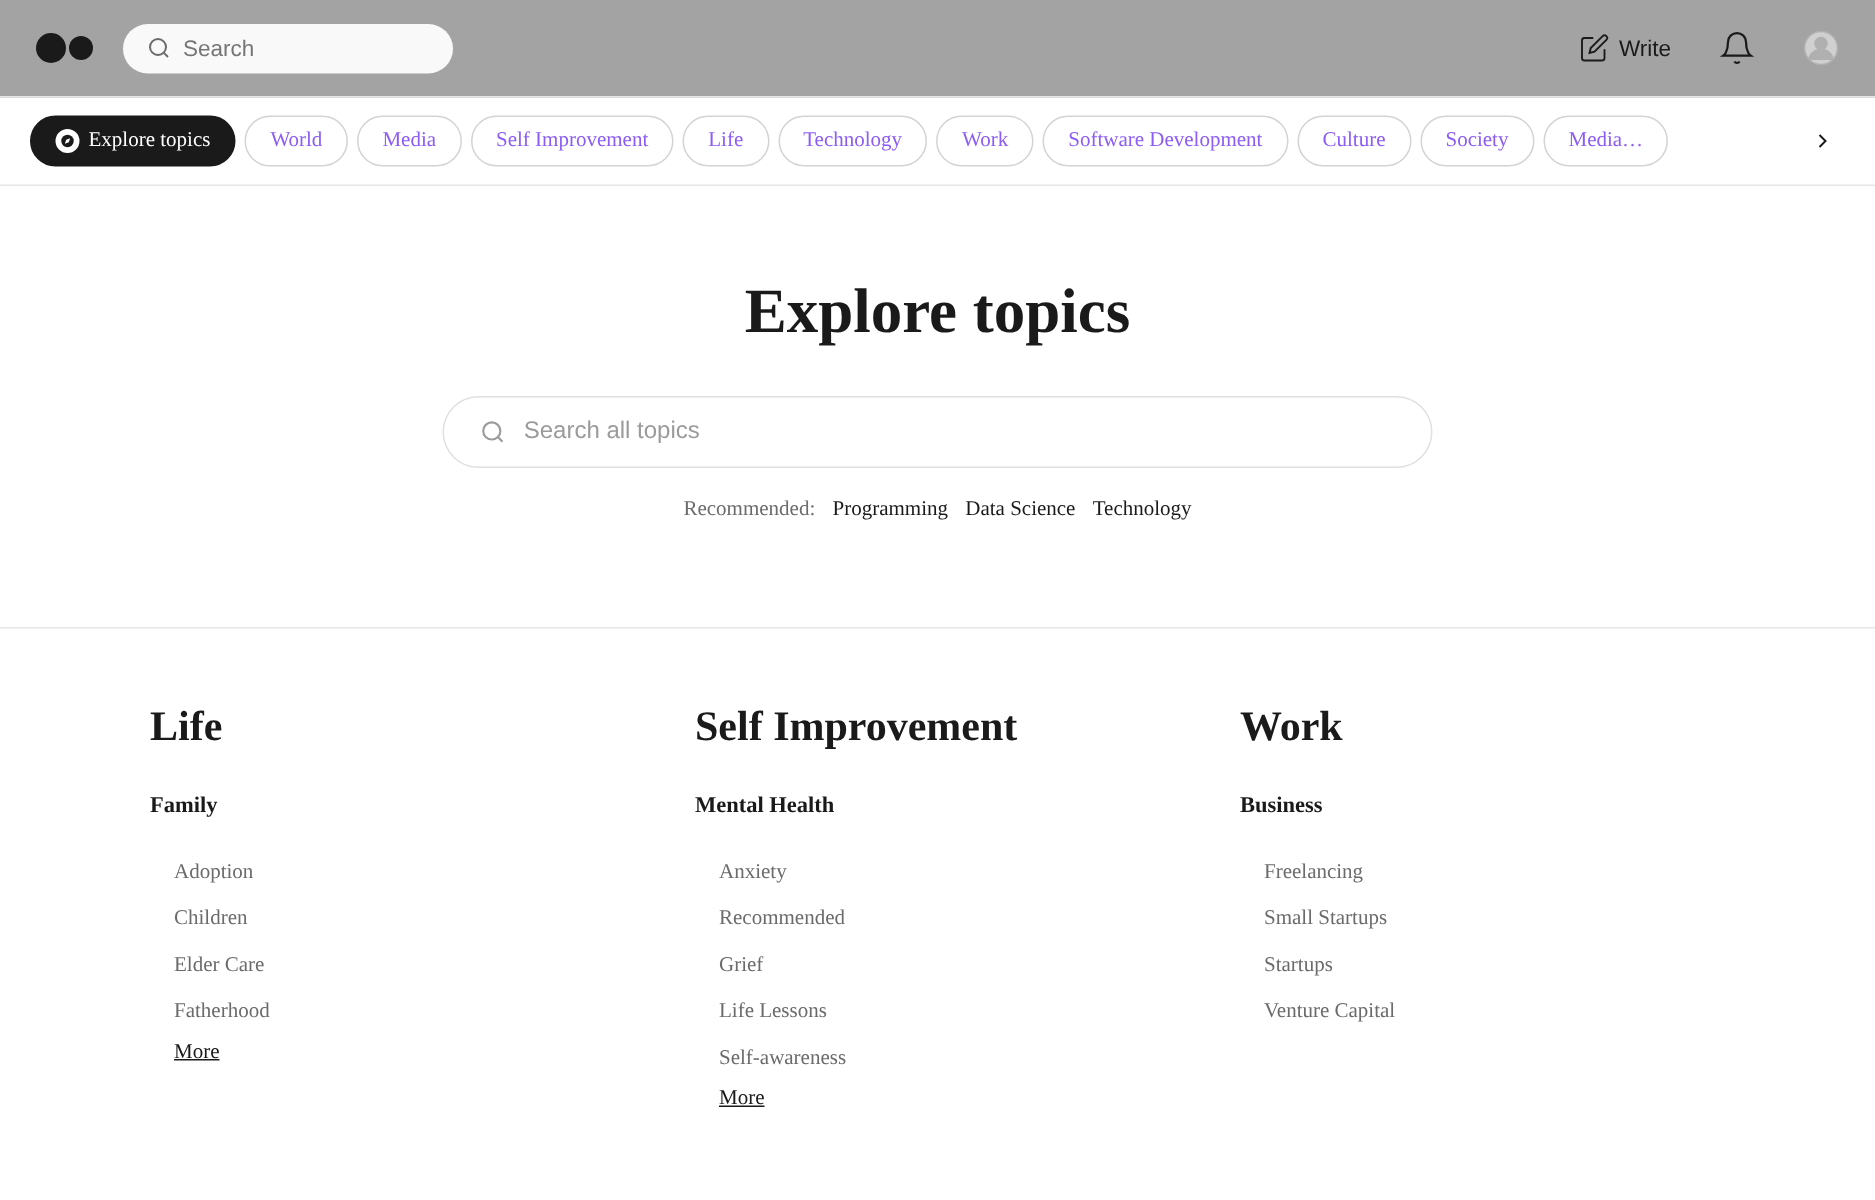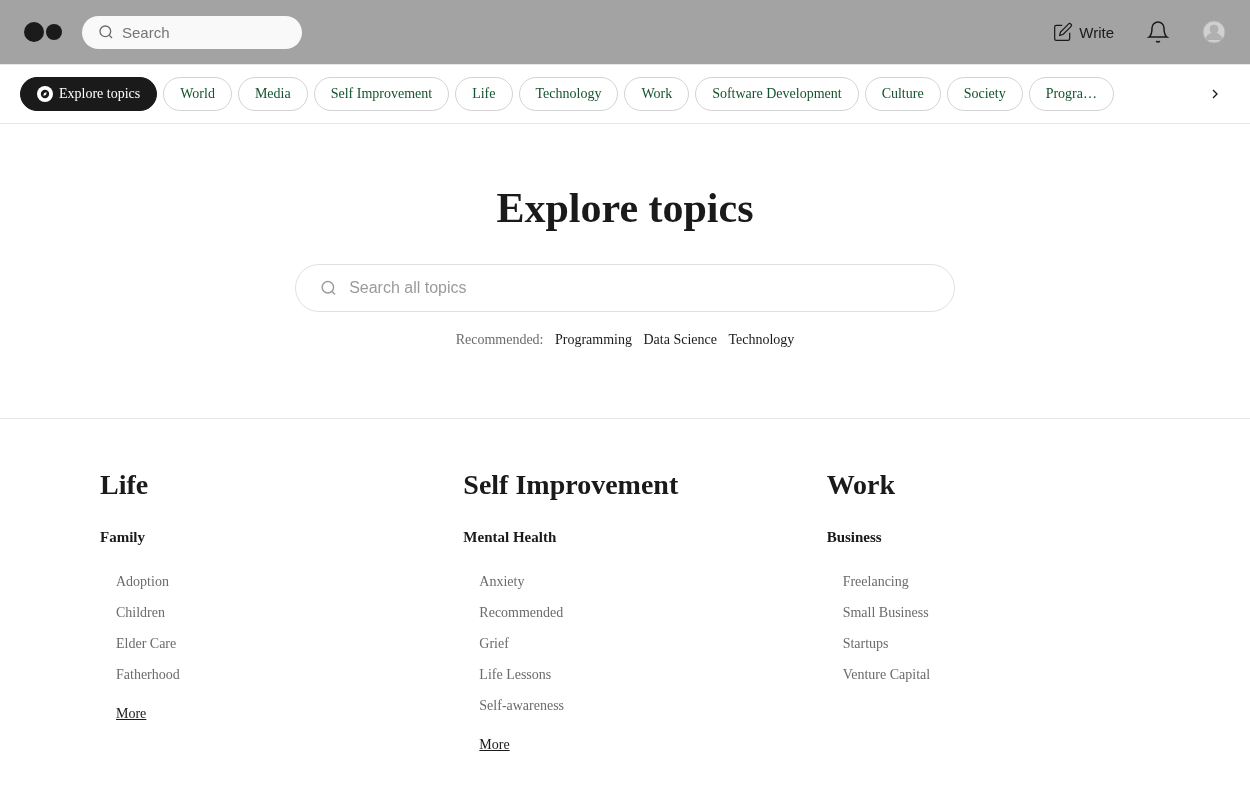--- a/index.html
+++ b/index.html
@@ -88,21 +88,21 @@
       flex: 1;
       padding: 12px 0;
     }
     .nav-tag {
       white-space: nowrap;
       padding: 8px 16px;
       border-radius: 99px;
       border: 1px solid #d3d3d3;
       font-size: 14px;
       cursor: pointer;
-      color: #14532d;
+      color: #8b5cf6;
       background: #fff;
       text-decoration: none;
     }
     .nav-tag.active {
       background: #1a1a1a;
       color: #fff;
       border-color: #1a1a1a;
       display: flex;
       align-items: center;
       gap: 6px;
@@ -208,21 +208,21 @@
     .topic-link {
       display: block;
       color: #6b6b6b;
       text-decoration: none;
       font-size: 14px;
       padding: 5px 0 5px 16px;
       line-height: 1.5;
     }
     .more-link {
       display: inline-block;
-      margin-top: 16px;
+      margin-top: 4px;
       margin-left: 16px;
       font-size: 14px;
       color: #1a1a1a;
       text-decoration: underline;
       cursor: pointer;
     }
   </style>
 </head>
 <body>
 
@@ -275,21 +275,21 @@
     </a>
     <a class="nav-tag" href="#">World</a>
     <a class="nav-tag" href="#">Media</a>
     <a class="nav-tag" href="#">Self Improvement</a>
     <a class="nav-tag" href="#">Life</a>
     <a class="nav-tag" href="#">Technology</a>
     <a class="nav-tag" href="#">Work</a>
     <a class="nav-tag" href="#">Software Development</a>
     <a class="nav-tag" href="#">Culture</a>
     <a class="nav-tag" href="#">Society</a>
-    <a class="nav-tag" href="#">Progra…</a>
+    <a class="nav-tag" href="#">Media…</a>
   </div>
   <div class="nav-arrow">
     <svg width="16" height="16" viewBox="0 0 24 24" fill="none" stroke="#1a1a1a" stroke-width="2">
         <polyline points="9 18 15 12 9 6"></polyline>
       </svg>
   </div>
 </nav>
 
 <section class="hero">
   <h1>Explore topics</h1>
@@ -330,18 +330,18 @@
     <a class="topic-link" href="#">Grief</a>
     <a class="topic-link" href="#">Life Lessons</a>
     <a class="topic-link" href="#">Self-awareness</a>
     <a class="more-link" href="#">More</a>
   </div>
 
   <div class="category-col">
     <div class="category-title">Work</div>
     <div class="subcategory-title">Business</div>
     <a class="topic-link" href="#">Freelancing</a>
-    <a class="topic-link" href="#">Small Business</a>
+    <a class="topic-link" href="#">Small Startups</a>
     <a class="topic-link" href="#">Startups</a>
     <a class="topic-link" href="#">Venture Capital</a>
   </div>
 
 </div>
 
 </body></html>

